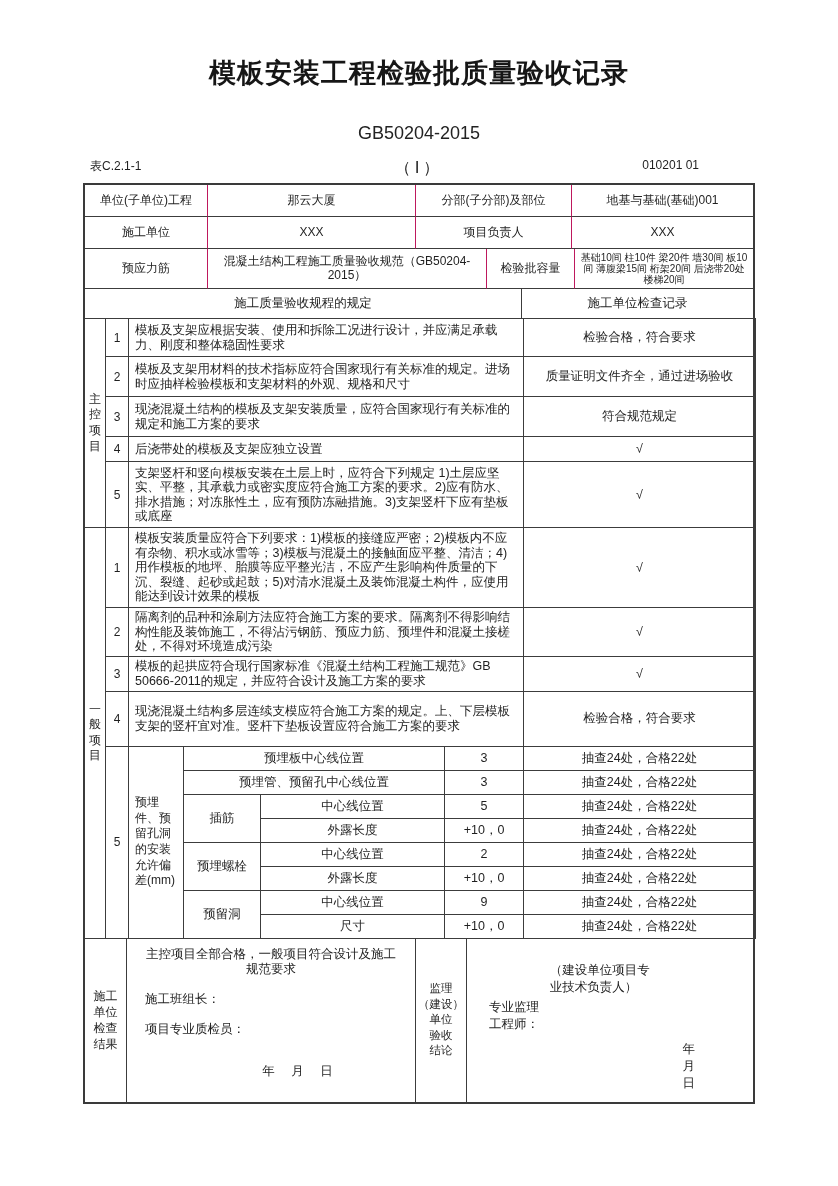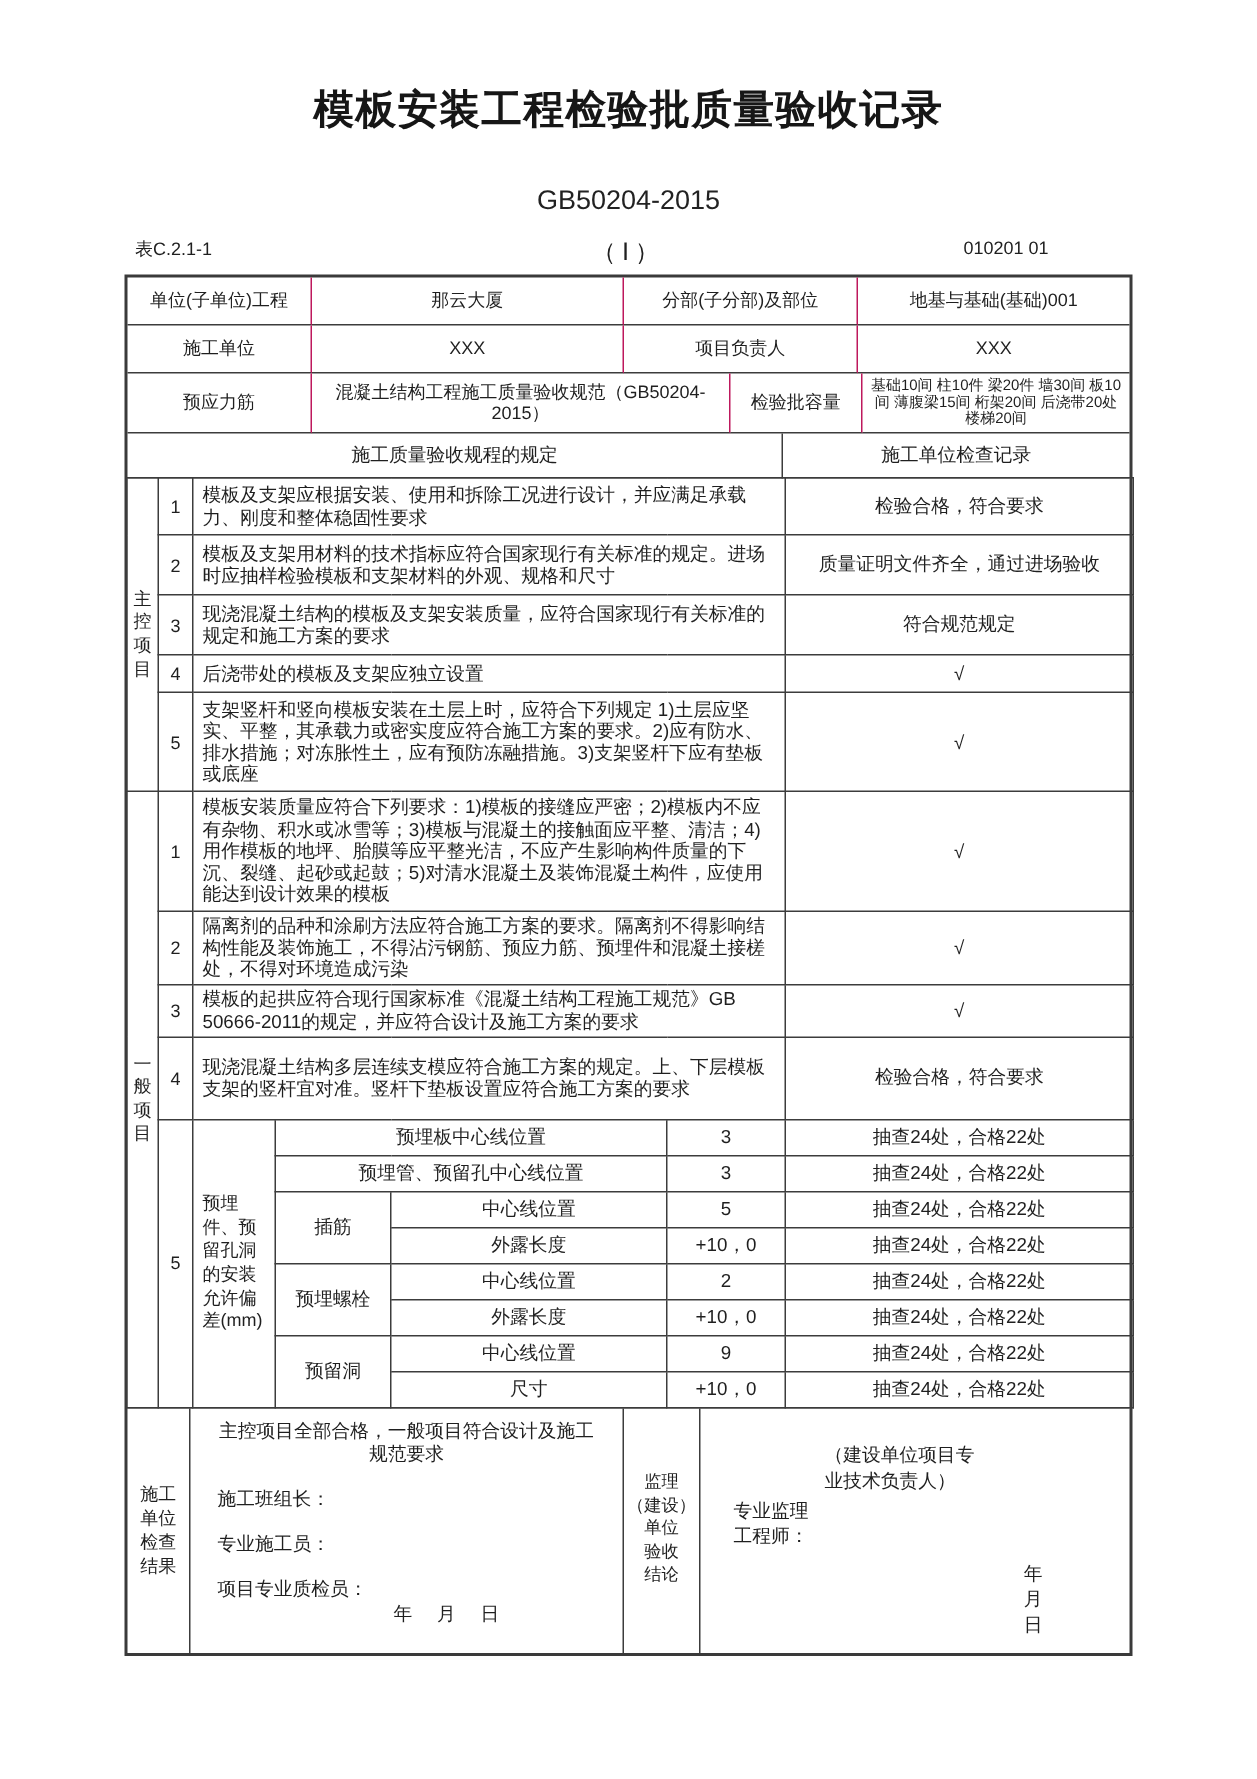--- a/index.html
+++ b/index.html
@@ -243,21 +243,20 @@
       </table>
 
     <div class="foot">
       <div class="f-vlab">施工
 单位
 检查
 结果</div>
       <div class="f-left">
         <div class="concl">主控项目全部合格，一般项目符合设计及施工规范要求</div>
         <div class="sig">施工班组长：</div>
-        <div class="sig">专业施工员：</div>
         <div class="sig">项目专业质检员：</div>
         <div class="dt">年　月　日</div>
       </div>
       <div class="f-vlab mid">监理
 （建设）
 单位
 验收
 结论</div>
       <div class="f-right">
         <div class="sig1">专业监理工程师：</div>

